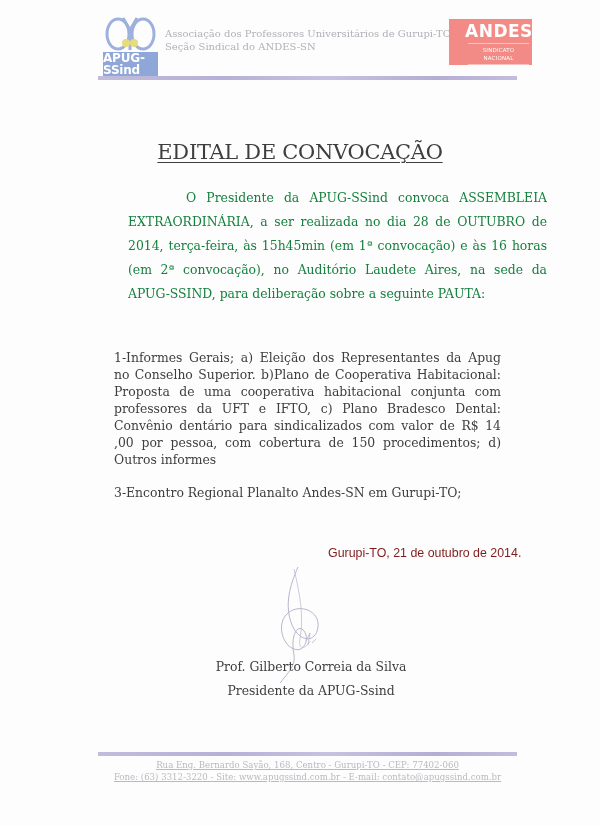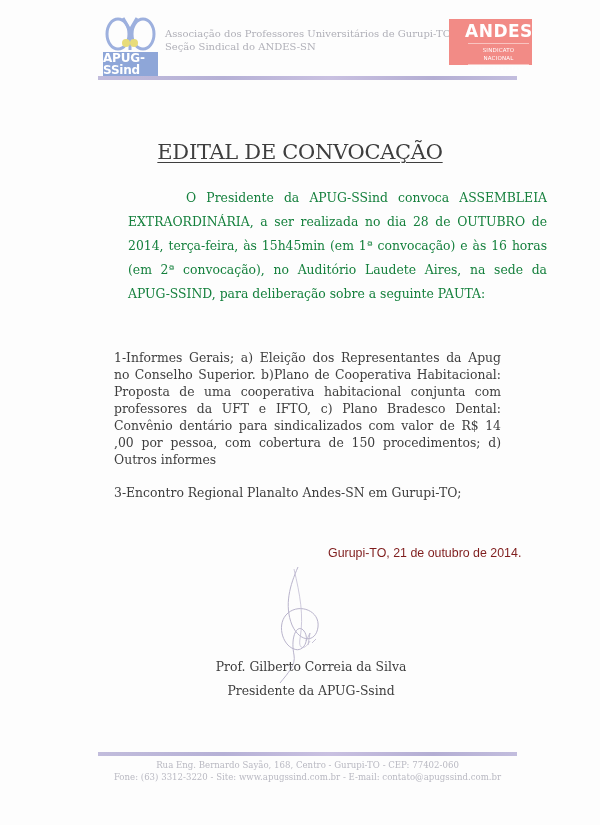--- a/index.html
+++ b/index.html
@@ -184,21 +184,21 @@
   .footer {
     position: absolute;
     left: 98px; top: 759px;
     width: 419px;
     text-align: center;
     font-family: "DejaVu Serif", "Liberation Serif", serif;
     font-size: 8.6px;
     line-height: 12px;
     color: #b9b9c2;
   }
-  .footer div { white-space: nowrap; }
+  .footer div { white-space: nowrap; text-decoration: underline; }
 </style>
 </head>
 <body>
 
 <div class="page">
 
   <div class="logo-apug">
     <svg width="55" height="42" viewBox="0 0 55 42">
       <ellipse cx="15" cy="22" rx="11" ry="15" fill="none" stroke="#9db0de" stroke-width="3"></ellipse>
       <ellipse cx="40" cy="22" rx="11" ry="15" fill="none" stroke="#9db0de" stroke-width="3"></ellipse>

